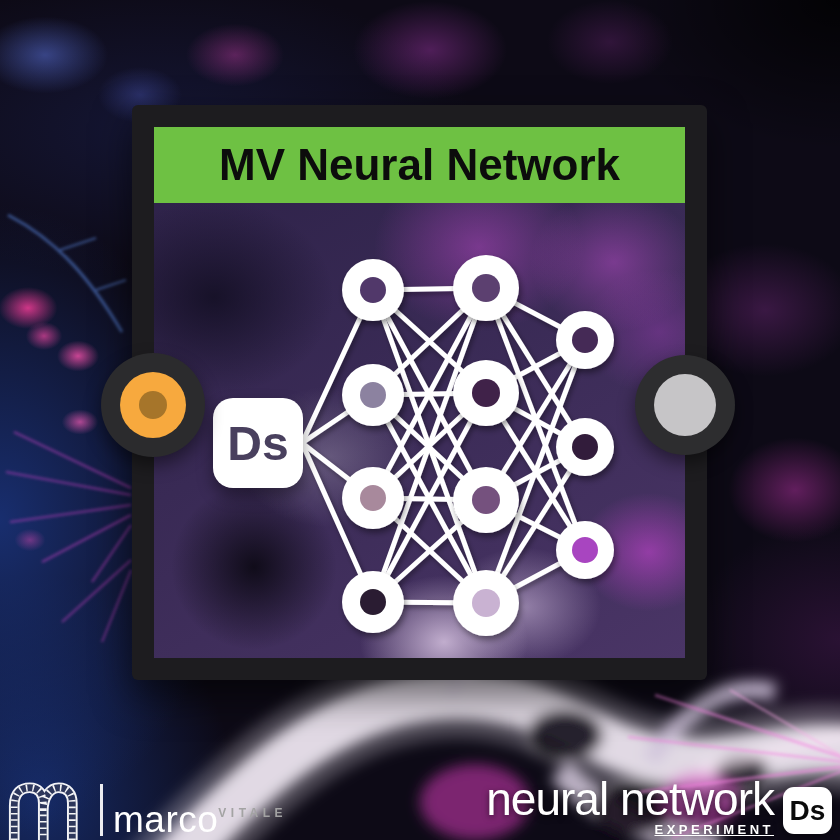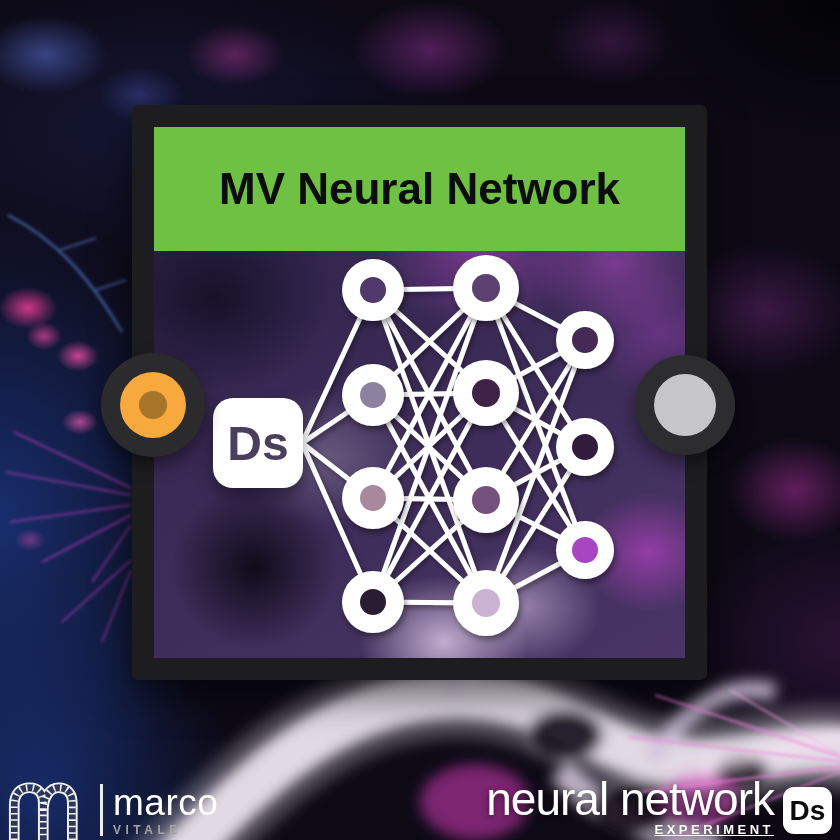--- a/index.html
+++ b/index.html
@@ -33,42 +33,42 @@
     radial-gradient(150px 120px at 325px 120px, rgba(175,70,190,.55), transparent 70%),
     radial-gradient(120px 100px at 460px 135px, rgba(185,75,200,.50), transparent 70%),
     radial-gradient(110px 90px at 505px 205px, rgba(150,60,175,.45), transparent 70%),
     radial-gradient(100px 85px at 495px 425px, rgba(210,70,220,.55), transparent 70%),
     radial-gradient(120px 95px at 290px 515px, rgba(215,195,225,.85), transparent 70%),
     radial-gradient(110px 85px at 370px 480px, rgba(200,180,215,.60), transparent 70%),
     radial-gradient(130px 100px at 175px 330px, rgba(165,155,180,.40), transparent 70%),
     radial-gradient(115px 115px at 100px 440px, rgba(12,9,20,.92), transparent 72%),
     radial-gradient(160px 130px at 60px 170px, rgba(18,14,34,.85), transparent 75%),
     linear-gradient(150deg,#2c2147 0%,#392a55 45%,#4a3566 100%);}
-  .header-bar{position:absolute;left:0;top:0;width:531px;height:124px;background:#6ec143;
+  .header-bar{position:absolute;left:0;top:0;width:531px;height:76px;background:#6ec143;
     display:flex;align-items:center;justify-content:center;z-index:4;}
   .header-title{font-size:44px;font-weight:bold;color:#0c0c0c;letter-spacing:0;}
   .net-svg{position:absolute;left:0;top:0;z-index:2;}
   .ds-app{position:absolute;left:59px;top:271px;width:90px;height:90px;background:#ffffff;
     border-radius:20px;z-index:3;display:flex;align-items:center;justify-content:center;
     box-shadow:0 8px 16px rgba(0,0,0,.40);}
   .ds-app span{font-size:48px;font-weight:bold;color:#49405e;}
   
   .port{position:absolute;border-radius:50%;display:flex;align-items:center;justify-content:center;}
   .port-left{left:101px;top:353px;width:104px;height:104px;background:#2b2b2d;z-index:6;
     box-shadow:0 8px 18px rgba(0,0,0,.45);}
   .port-left .mid{width:66px;height:66px;background:#f7a93e;border-radius:50%;
     display:flex;align-items:center;justify-content:center;}
   .port-left .core{width:28px;height:28px;background:#a6752a;border-radius:50%;}
   .port-right{left:635px;top:355px;width:100px;height:100px;background:#2d2d2f;z-index:6;
     box-shadow:0 8px 18px rgba(0,0,0,.45);}
   .port-right .inner{width:62px;height:62px;background:#c6c5c7;border-radius:50%;}
   
   .brand-left{position:absolute;left:8px;bottom:0;display:flex;align-items:flex-end;z-index:7;}
   .brand-left .sep{width:3px;height:52px;background:rgba(255,255,255,.92);margin:0 10px 4px 4px;}
-  .brand-left .txt{display:flex;flex-direction:column;margin-bottom:3px;}
+  .brand-left .txt{display:flex;margin-bottom:3px;}
   .brand-name-left{font-size:37px;line-height:34px;color:#ffffff;font-weight:400;letter-spacing:.5px;}
   .brand-sub-left{font-size:12px;color:#a3a3a3;letter-spacing:4.5px;font-weight:bold;margin-top:3px;}
   .brand-right{position:absolute;right:8px;bottom:3px;display:flex;align-items:flex-end;z-index:7;}
   .brand-right .txt{display:flex;flex-direction:column;align-items:flex-end;
     text-shadow:0 2px 6px rgba(0,0,0,.55);justify-content:center;}
   .brand-name-right{font-size:46px;line-height:42px;color:#ffffff;font-weight:400;letter-spacing:-1px;}
   .brand-sub-right{font-size:13px;color:#ffffff;letter-spacing:3.5px;font-weight:bold;margin-top:2px;text-decoration:underline;}
   .ds-badge{width:49px;height:47px;background:#ffffff;border-radius:11px;margin:0 0 3px 9px;
     display:flex;align-items:center;justify-content:center;box-shadow:0 3px 8px rgba(0,0,0,.4);}
   .ds-badge span{font-size:28px;font-weight:bold;color:#0b0b0b;}

